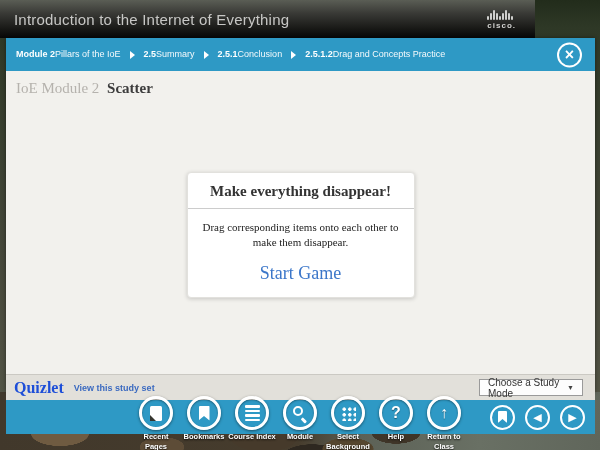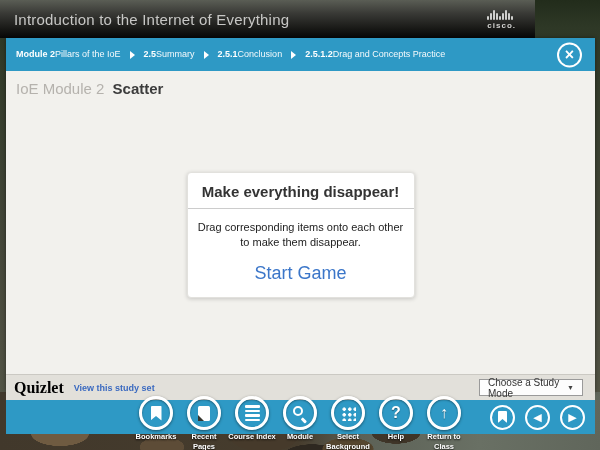--- a/index.html
+++ b/index.html
@@ -41,36 +41,36 @@
   .crumb .code { font-size:9px; font-weight:bold; line-height:11px; }
   .crumb .lbl  { font-size:9px; line-height:10px; opacity:.95; }
   .crumb-sep { width:0; height:0; border-left:5px solid #fff; border-top:4px solid rgba(0,0,0,0);
                border-bottom:4px solid rgba(0,0,0,0); margin:0 7px; }
   .close-btn { position:absolute; right:13px; top:50%; transform:translateY(-50%);
     width:25px; height:25px; border:2px solid #fff; border-radius:50%;
     display:flex; align-items:center; justify-content:center; color:#fff;
     font-size:16px; font-weight:bold; line-height:1; cursor:pointer; }
 
   
-  .content { position:relative; height:303px; }
+  .content { position:relative; height:303px;font-family:Liberation Serif, serif; }
   .page-heading { padding:9px 0 0 10px; font-size:15px; }
   .page-heading .pre { color:#b5b2ad; }
   .page-heading .ttl { color:#3c3c3c; font-weight:600; margin-left:4px; }
 
   .dialog { position:absolute; left:50%; top:101px; transform:translateX(-50%);
     width:228px; background:#fff; border:1px solid #e2e1dd; border-radius:4px;
     box-shadow:0 1px 4px rgba(0,0,0,.18); text-align:center; }
   .dialog-title { font-size:15px; font-weight:bold; color:#333; padding:10px 6px 8px; border-bottom:1px solid #ccc; }
   .dialog-body { font-size:11px; color:#222; line-height:1.4; padding:11px 10px 0; }
   .dialog-action { display:inline-block; color:#3b76c9; font-size:18px; padding:12px 0 13px; cursor:pointer; }
 
   
   .quizbar { height:26px; background:#e2e0da; border-top:1px solid #cbc9c3;
     display:flex; align-items:center; padding:0 8px; }
-  .quiz-brand { font-family:"Liberation Serif", serif; font-weight:bold; font-size:16px; color:#000000; cursor:pointer; }
+  .quiz-brand { font-family:"Liberation Serif", serif; font-weight:bold; font-size:16px; color:#1d4ed8; cursor:pointer; }
   .quiz-link { font-size:9px; font-weight:bold; color:#3b6ac0; margin-left:10px; cursor:pointer; }
   .quiz-spacer { flex:1; }
   .fake-select { width:104px; height:17px; background:#fdfdfd; border:1px solid #9a9a9a;
     display:flex; align-items:center; justify-content:space-between; padding:0 8px;
     font-size:10px; color:#333; margin-right:4px; cursor:pointer; }
   .fake-select .caret { font-size:7px; color:#444; }
 
   
   .navbar { height:34px; background:#2e99c5; display:flex; align-items:center;
     justify-content:flex-end; gap:10px; padding-right:10px; }
@@ -193,30 +193,30 @@
       <div class="nav-btn">
         <span class="tri">▶</span>
       </div>
     </div>
   </div>
 
   <div class="toolbar">
 
     <div class="tool">
       <div class="tool-circle">
+        <span class="icon-page"></span>
+      </div>
+      <div class="tool-label">Recent Pages</div>
+    </div>
+
+    <div class="tool">
+      <div class="tool-circle">
         <span class="icon-bookmark"></span>
       </div>
       <div class="tool-label">Bookmarks</div>
-    </div>
-
-    <div class="tool">
-      <div class="tool-circle">
-        <span class="icon-page"></span>
-      </div>
-      <div class="tool-label">Recent Pages</div>
     </div>
 
     <div class="tool">
       <div class="tool-circle">
         <span class="icon-lines">
             <i></i>
             <i></i>
             <i></i>
             <i></i>
           </span>

